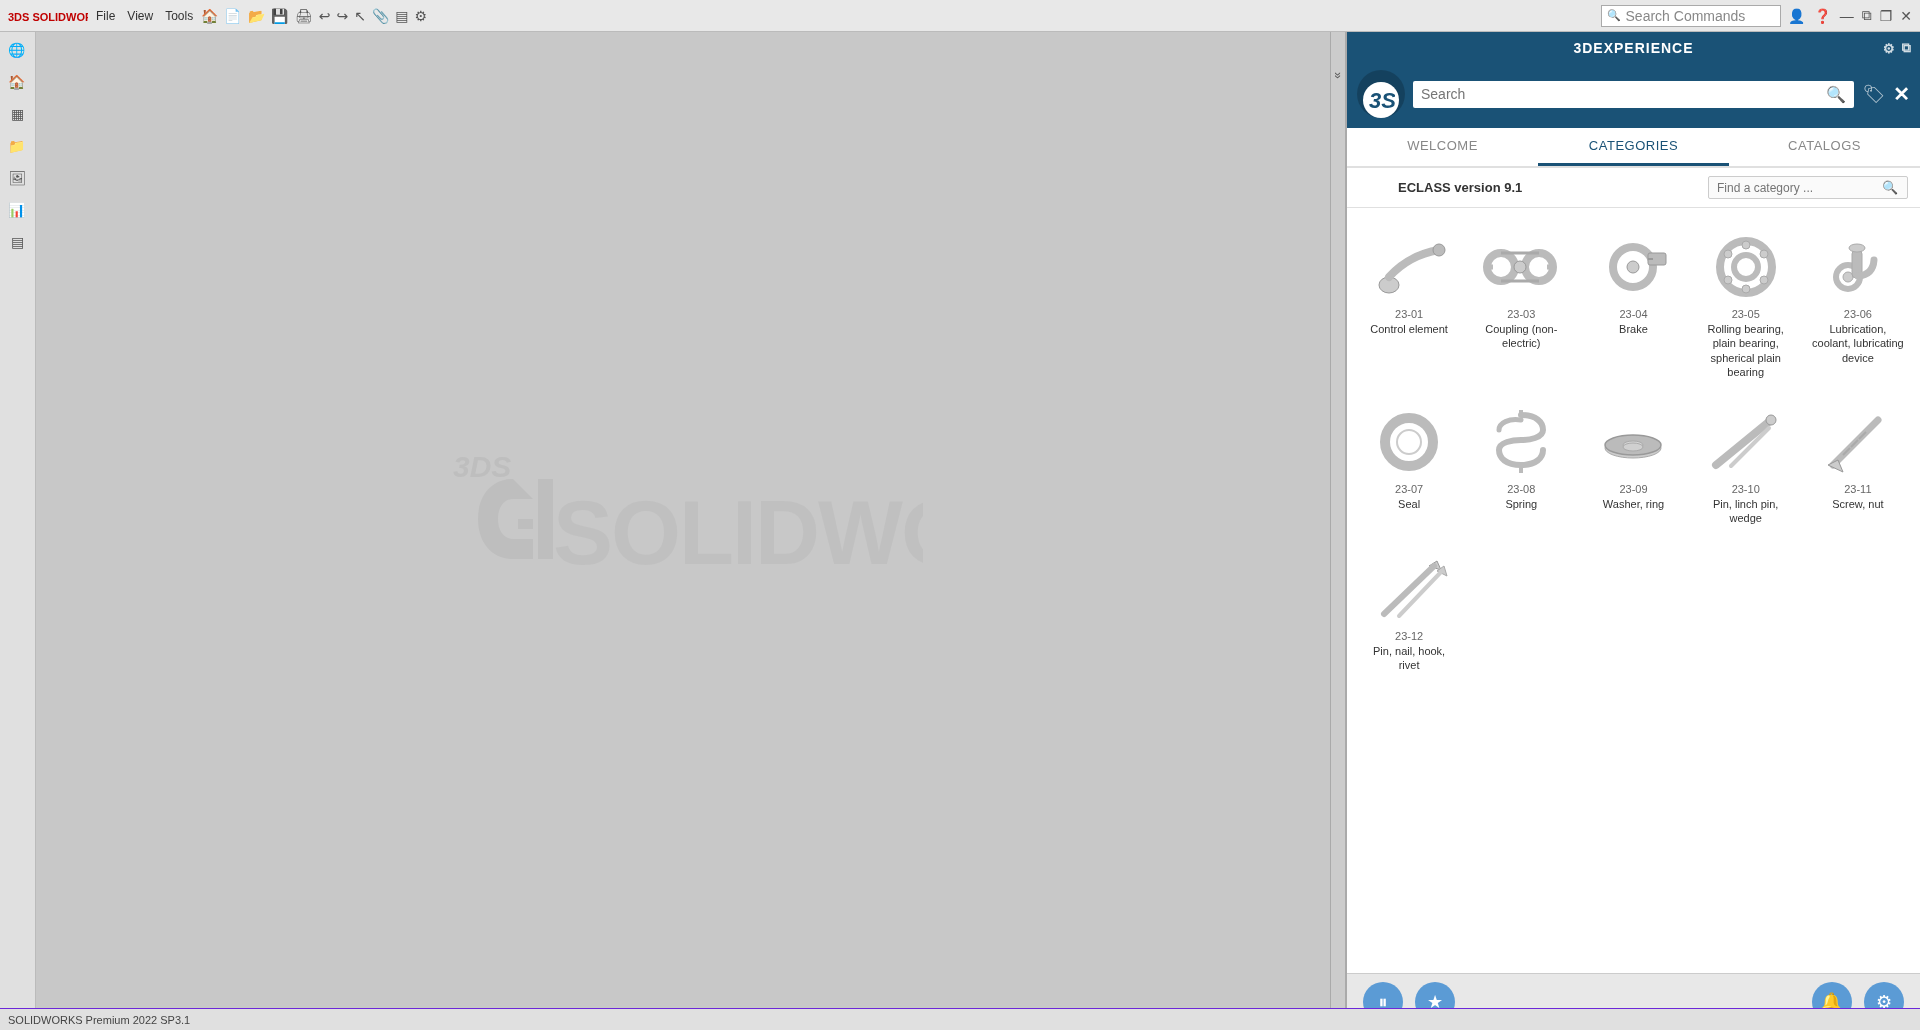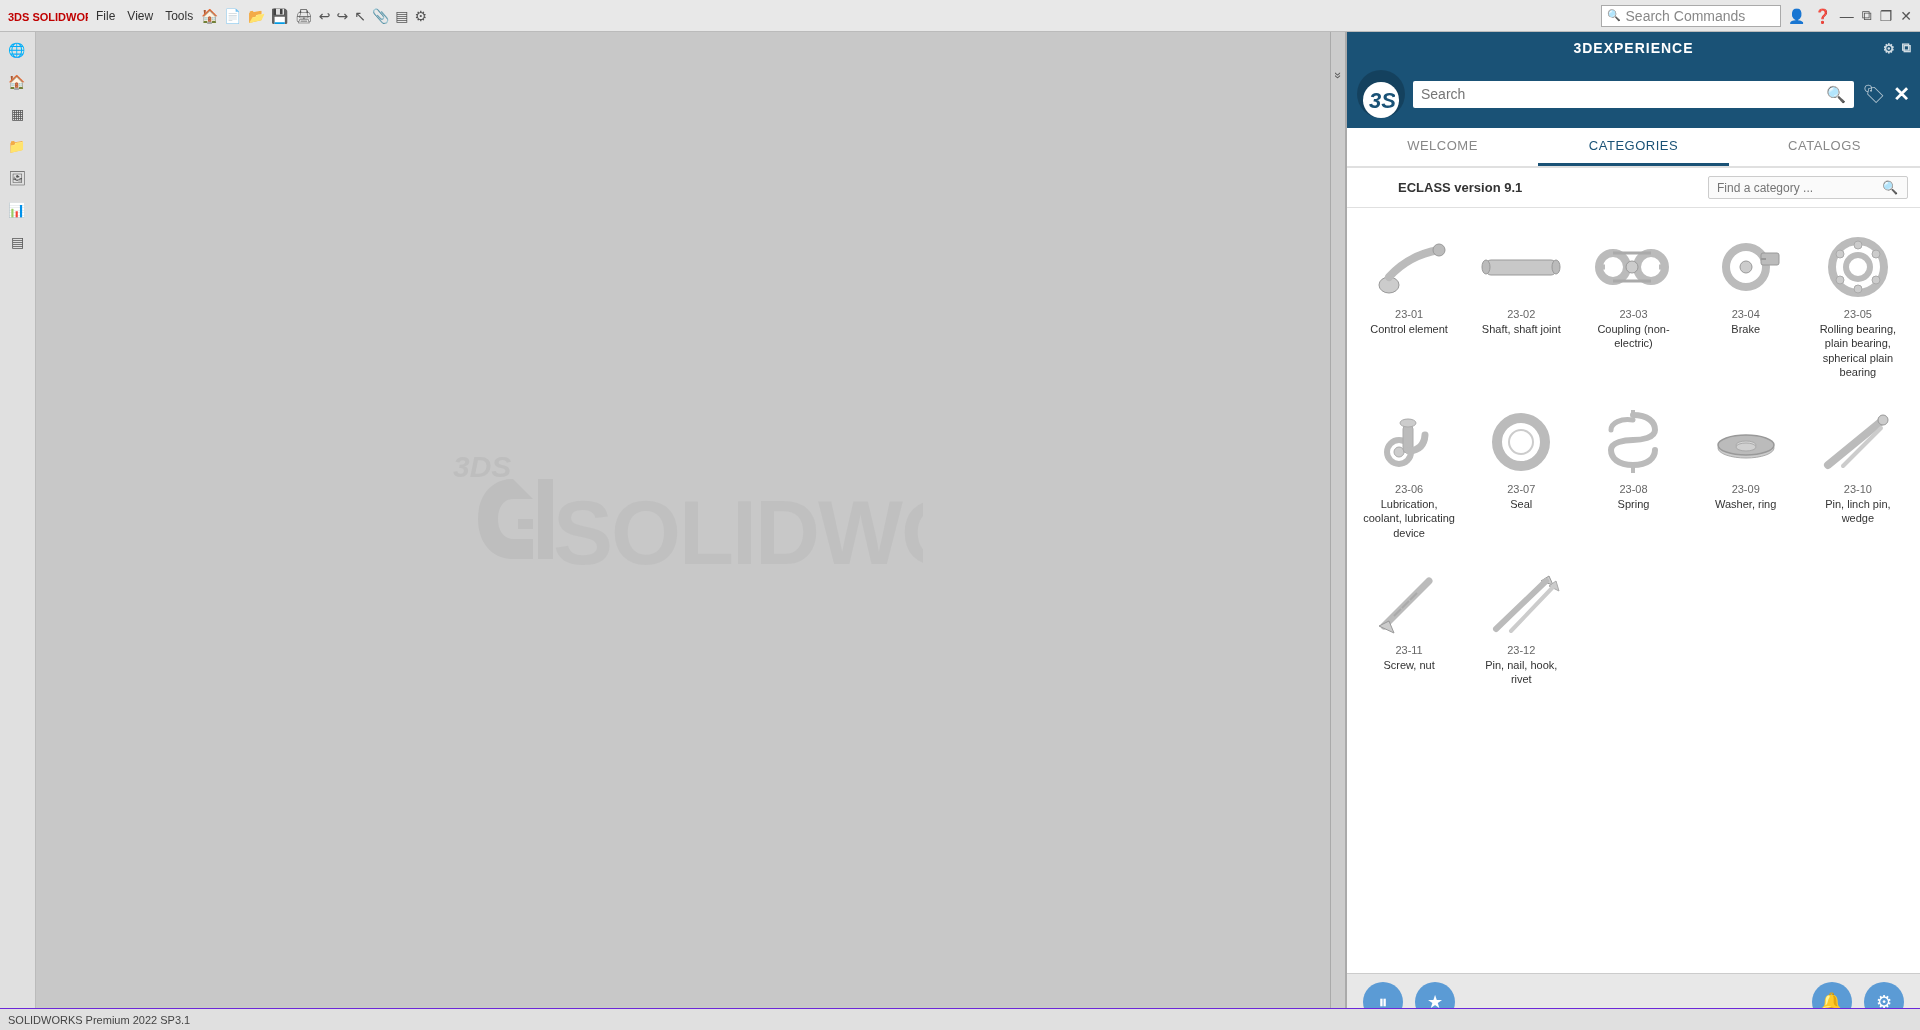--- a/index.html
+++ b/index.html
@@ -479,32 +479,20 @@
 
               <ellipse cx="20" cy="50" rx="10" ry="8" fill="#ccc" stroke="#999" stroke-width="1"></ellipse>
               <path d="M20,42 Q40,20 70,15" stroke="#bbb" stroke-width="8" fill="none" stroke-linecap="round"></path>
               <circle cx="70" cy="15" r="6" fill="#bbb" stroke="#999" stroke-width="1"></circle>
             </svg>
           </div>
           <div class="cat-item-code">23-01</div>
           <div class="cat-item-name">Control element</div>
         </div>
 
-        <div class="cat-item">
-          <div class="cat-item-img">
-            <svg class="part-svg" viewBox="0 0 80 65">
-
-              <rect x="5" y="25" width="70" height="15" rx="5" ry="5" fill="#c8c8c8" stroke="#999" stroke-width="1"></rect>
-              <ellipse cx="5" cy="32" rx="4" ry="7" fill="#bbb" stroke="#999" stroke-width="1"></ellipse>
-              <ellipse cx="75" cy="32" rx="4" ry="7" fill="#bbb" stroke="#999" stroke-width="1"></ellipse>
-            </svg>
-          </div>
-          <div class="cat-item-code">23-02</div>
-          <div class="cat-item-name">Shaft, shaft joint</div>
-        </div>
 
         <div class="cat-item">
           <div class="cat-item-img">
             <svg class="part-svg" viewBox="0 0 80 65">
 
               <circle cx="20" cy="32" r="14" fill="none" stroke="#bbb" stroke-width="8"></circle>
               <circle cx="58" cy="32" r="14" fill="none" stroke="#bbb" stroke-width="8"></circle>
               <line x1="6" y1="32" x2="12" y2="32" stroke="#bbb" stroke-width="5"></line>
               <line x1="66" y1="32" x2="74" y2="32" stroke="#bbb" stroke-width="5"></line>
               <circle cx="39" cy="32" r="6" fill="#ccc" stroke="#999" stroke-width="1"></circle>

